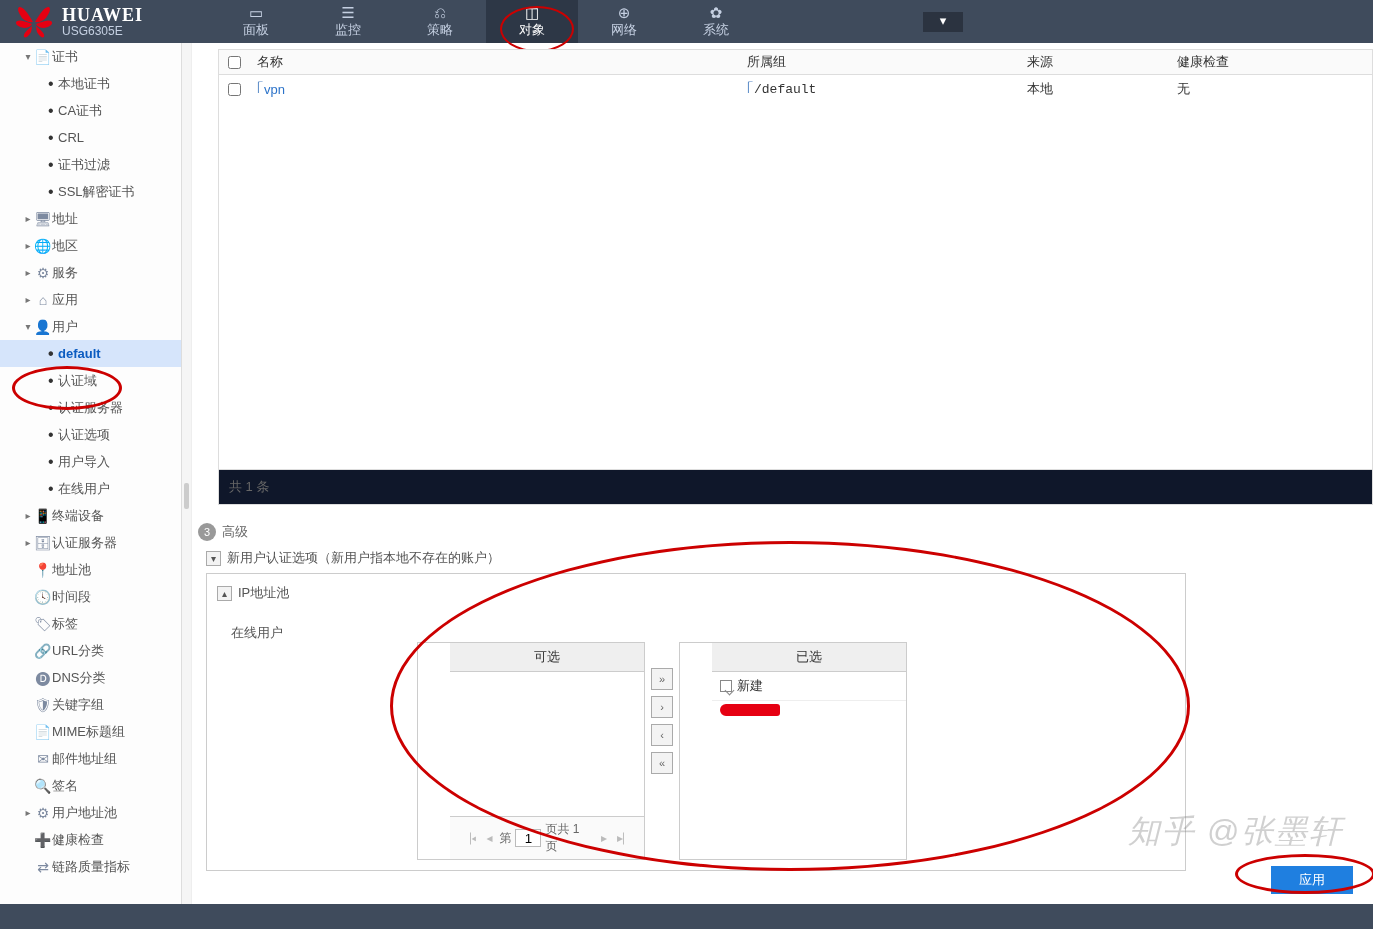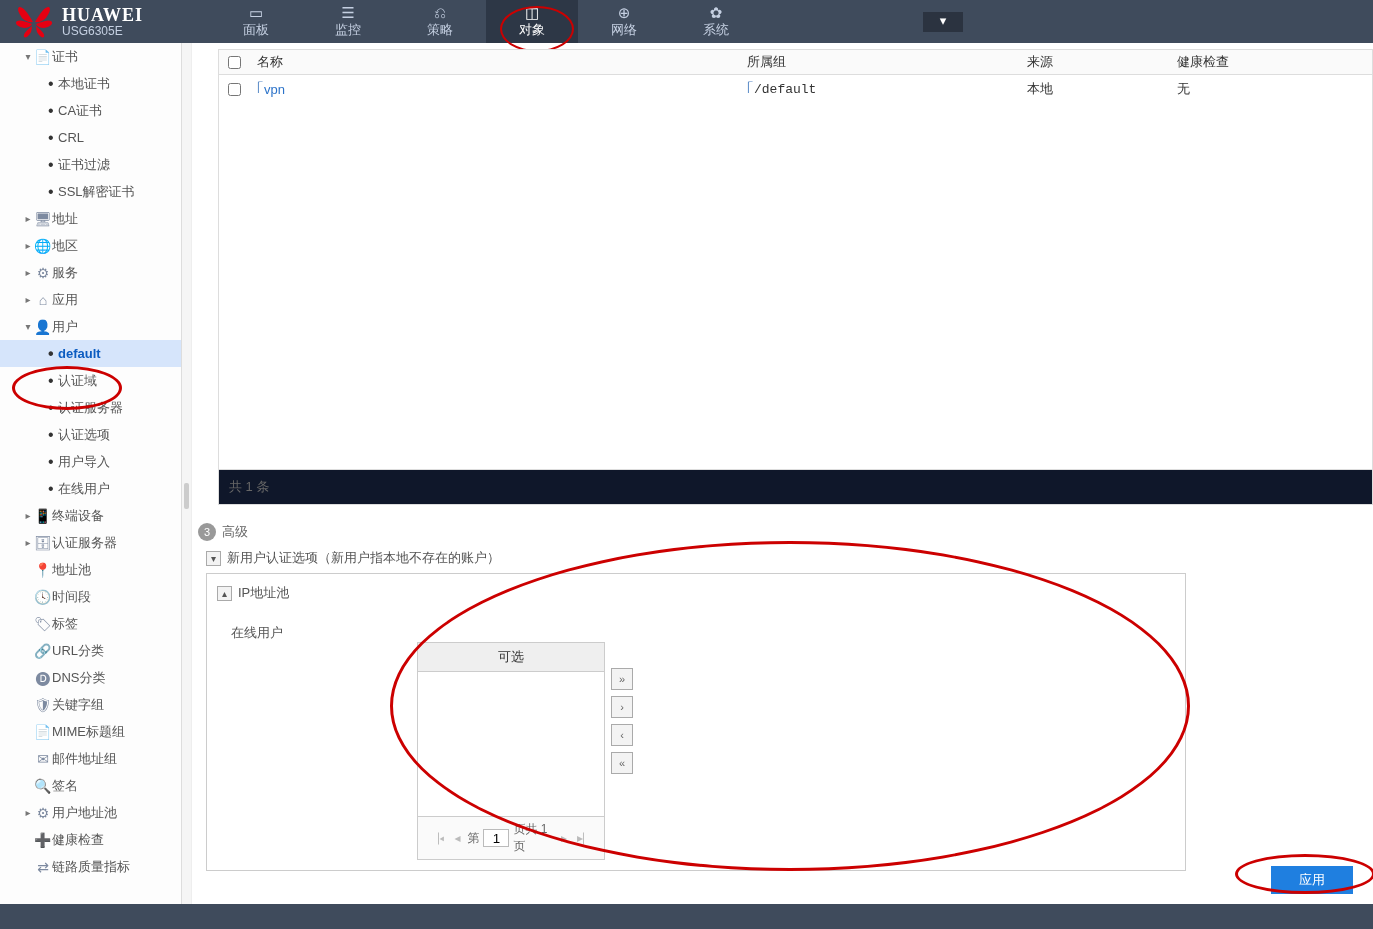--- a/index.html
+++ b/index.html
@@ -59,21 +59,21 @@
   .step-header { margin:18px 0 8px 0; display:flex; align-items:center; color:#666; }
   .step-badge { width:18px; height:18px; border-radius:50%; background:#999; color:#fff; text-align:center; line-height:18px; font-size:11px; margin-right:6px; }
   
   .collapsible-row { display:flex; align-items:center; margin:6px 0 6px 8px; color:#555; }
   .collapsible-toggle { width:15px; height:15px; border:1px solid #aaa; background:#f3f3f3; text-align:center; line-height:13px; font-size:10px; margin-right:6px; cursor:pointer; }
   
   .ip-pool-box { border:1px solid #ccc; margin:4px 8px 20px 8px; padding:10px; width:980px; position:relative; }
   .pool-label { position:absolute; left:24px; top:50px; color:#555; }
   
   .transfer { display:flex; margin-left:200px; margin-top:40px; }
-  .transfer-list { width:188px; border:1px solid #ccc; }
+  .transfer-list { width:228px; border:1px solid #ccc;padding-left:32px; }
   .transfer-list-head { background:#efefef; border-bottom:1px solid #ccc; text-align:center; padding:5px 0; }
   .transfer-list-body { height:144px; overflow:auto; background:#fff; }
   .transfer-list-newrow { padding:5px 8px; border-bottom:1px solid #eee; cursor:pointer; display:flex; align-items:center; }
   .newicon { width:12px; height:12px; border:1px solid #888; margin-right:5px; display:inline-block; position:relative; }
   .newicon::after { content:''; position:absolute; right:-2px; bottom:-3px; width:6px; height:6px; border-left:1px solid #888; border-bottom:1px solid #888; transform:rotate(-45deg); }
   .selected-item-red { margin:3px 8px; width:60px; height:12px; background:#e60012; border-radius:6px 3px 3px 6px; }
   .transfer-mid { display:flex; flex-direction:column; justify-content:flex-start; padding:26px 6px 0 6px; gap:6px; }
   .tbtn { width:22px; height:22px; border:1px solid #aaa; background:#f3f3f3; font-size:11px; text-align:center; line-height:20px; cursor:pointer; color:#666; }
   .transfer-pager { border-top:1px solid #ccc; background:#fafafa; padding:4px 6px; display:flex; align-items:center; font-size:12px; color:#666; gap:4px; }
   .transfer-pager input { width:26px; height:18px; text-align:center; border:1px solid #bbb; }
@@ -359,26 +359,37 @@
             <span class="pg-btn">▸</span>
             <span class="pg-btn">▸⎸</span>
           </div>
         </div>
         <div class="transfer-mid">
           <div class="tbtn">»</div>
           <div class="tbtn">›</div>
           <div class="tbtn">‹</div>
           <div class="tbtn">«</div>
         </div>
+        <div class="transfer-list">
+          <div class="transfer-list-head">已选</div>
+          <div class="transfer-list-body">
+            <div class="transfer-list-newrow">
+              <span class="newicon"></span>
+              <span>新建</span>
+            </div>
+            <div class="selected-item-red"></div>
+          </div>
+        </div>
       </div>
     </div>
 
     <div class="big-ellipse" style="left:198px; top:498px; width:800px; height:330px;"></div>
 
     <div class="apply-row">
       <button class="apply-btn">应用</button>
       <div class="apply-circle"></div>
     </div>
 
+    <div class="watermark">知乎 @张墨轩</div>
   </div>
 </div>
 
 <div class="footer"></div>
 
 </body></html>

